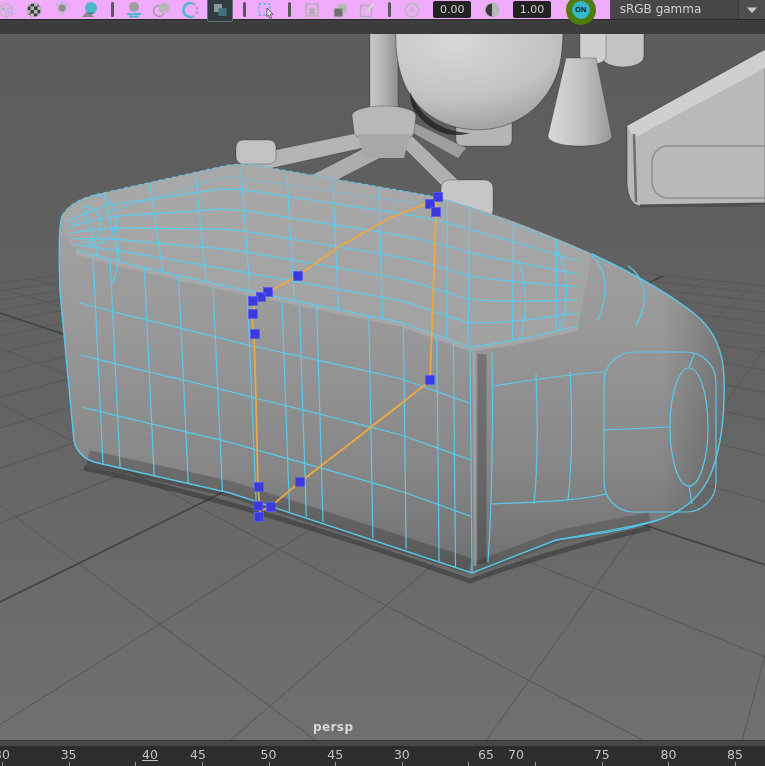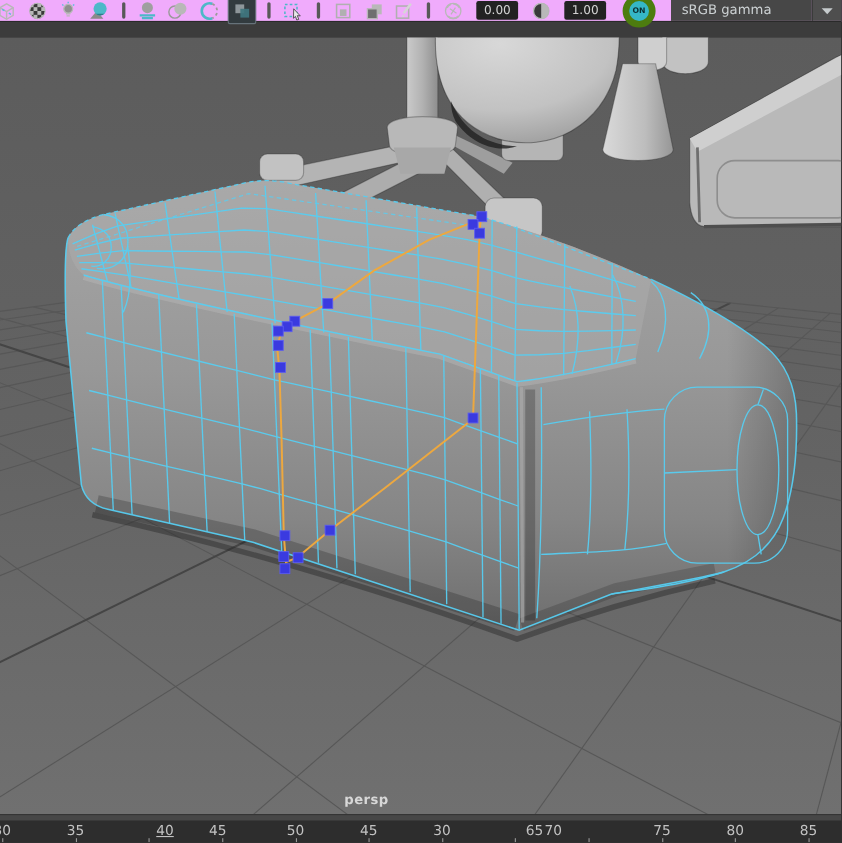--- a/index.html
+++ b/index.html
@@ -414,21 +414,21 @@
       <div class="tick-label" style="left: 198px;">45</div>
       <div class="tick-mark" style="left: 201.92px;"></div>
       <div class="tick-label" style="left: 268.56px;">50</div>
       <div class="tick-mark" style="left: 268.56px;"></div>
       <div class="tick-label" style="left: 335.2px;">45</div>
       <div class="tick-mark" style="left: 335.2px;"></div>
       <div class="tick-label" style="left: 401.84px;">30</div>
       <div class="tick-mark" style="left: 401.84px;"></div>
       <div class="tick-label" style="left: 486px;">65</div>
       <div class="tick-mark" style="left: 468.48px;"></div>
-      <div class="tick-label" style="left: 503px;">70</div>
+      <div class="tick-label" style="left: 516px;">70</div>
       <div class="tick-mark" style="left: 535.12px;"></div>
       <div class="tick-label" style="left: 601.76px;">75</div>
       <div class="tick-mark" style="left: 601.76px;"></div>
       <div class="tick-label" style="left: 668.4px;">80</div>
       <div class="tick-mark" style="left: 668.4px;"></div>
       <div class="tick-label" style="left: 735.04px;">85</div>
       <div class="tick-mark" style="left: 735.04px;"></div>
     </div>
 </div>
 

